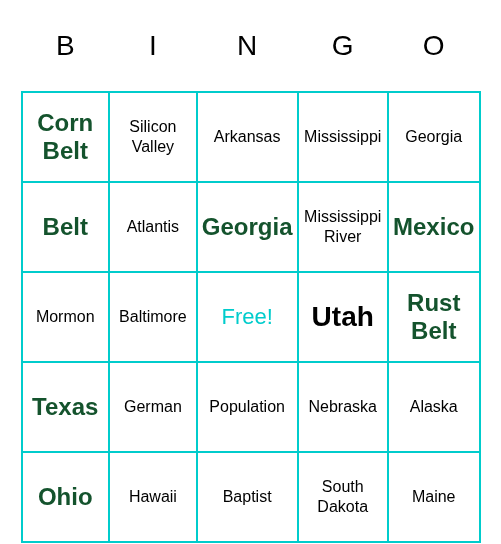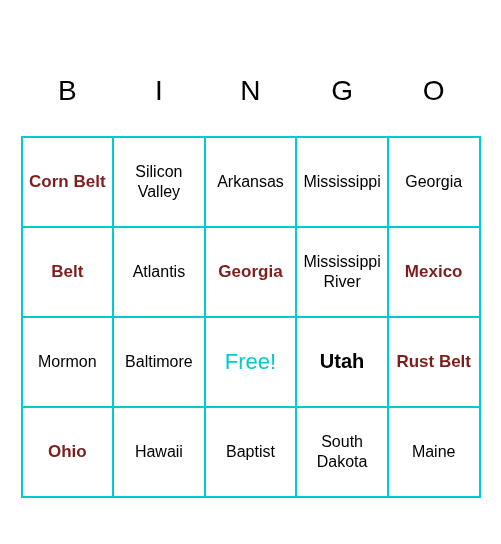--- a/index.html
+++ b/index.html
@@ -45,33 +45,33 @@
       color: #000000;
     }
 
     .cell-text {
       font-size: 16px;
       color: #000000;
       line-height: 1.2;
     }
 
     .cell-large {
-      font-size: 17px;
+      font-size: 24px;
       font-weight: bold;
-      color: #7f1d1d;
+      color: #14532d;
     }
 
     .cell-free {
       font-size: 22px;
       font-weight: normal;
       color: #00cccc;
     }
 
     .cell-utah {
-      font-size: 20px;
+      font-size: 28px;
       font-weight: bold;
       color: #000000;
     }
   </style>
 </head>
 <body>
 
 <div class="bingo-container">
   <table class="bingo-table">
     <thead>
@@ -99,20 +99,27 @@
           <td><span class="cell-large">Mexico</span></td>
         </tr>
         <tr>
           <td><span class="cell-text">Mormon</span></td>
           <td><span class="cell-text">Baltimore</span></td>
           <td><span class="cell-free">Free!</span></td>
           <td><span class="cell-utah">Utah</span></td>
           <td><span class="cell-large">Rust Belt</span></td>
         </tr>
         <tr>
+          <td><span class="cell-large">Texas</span></td>
+          <td><span class="cell-text">German</span></td>
+          <td><span class="cell-text">Population</span></td>
+          <td><span class="cell-text">Nebraska</span></td>
+          <td><span class="cell-text">Alaska</span></td>
+        </tr>
+        <tr>
           <td><span class="cell-large">Ohio</span></td>
           <td><span class="cell-text">Hawaii</span></td>
           <td><span class="cell-text">Baptist</span></td>
           <td><span class="cell-text">South Dakota</span></td>
           <td><span class="cell-text">Maine</span></td>
         </tr>
       </tbody>
   </table>
 </div>
 

